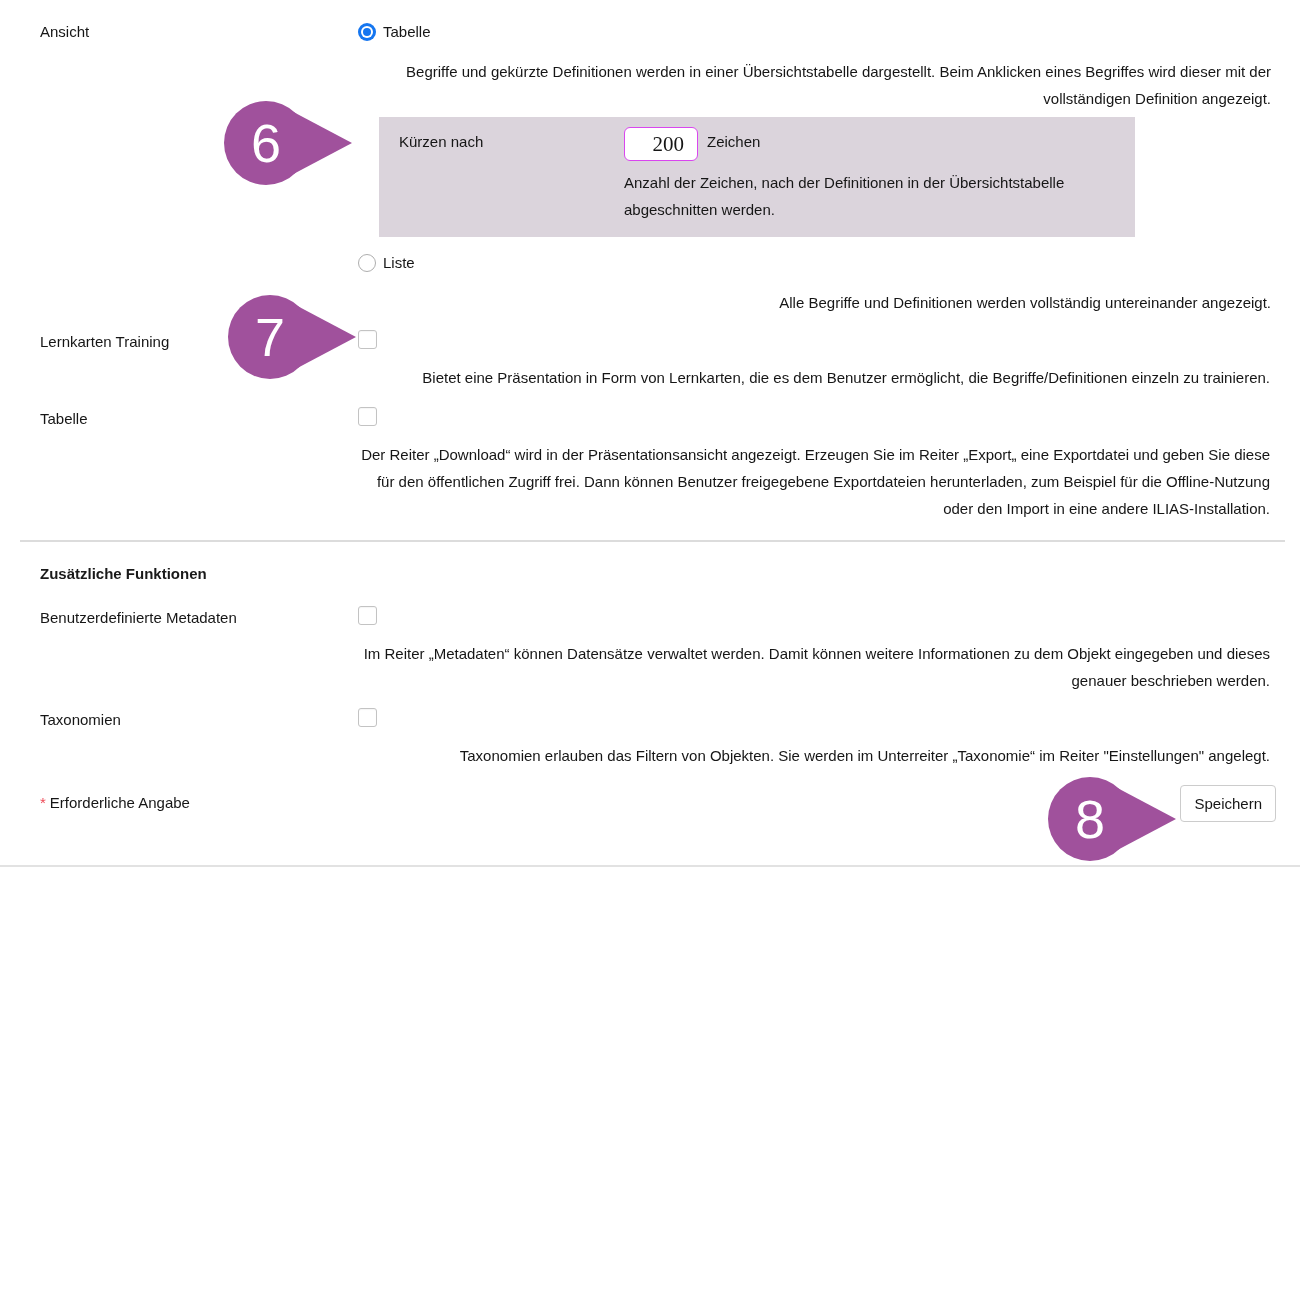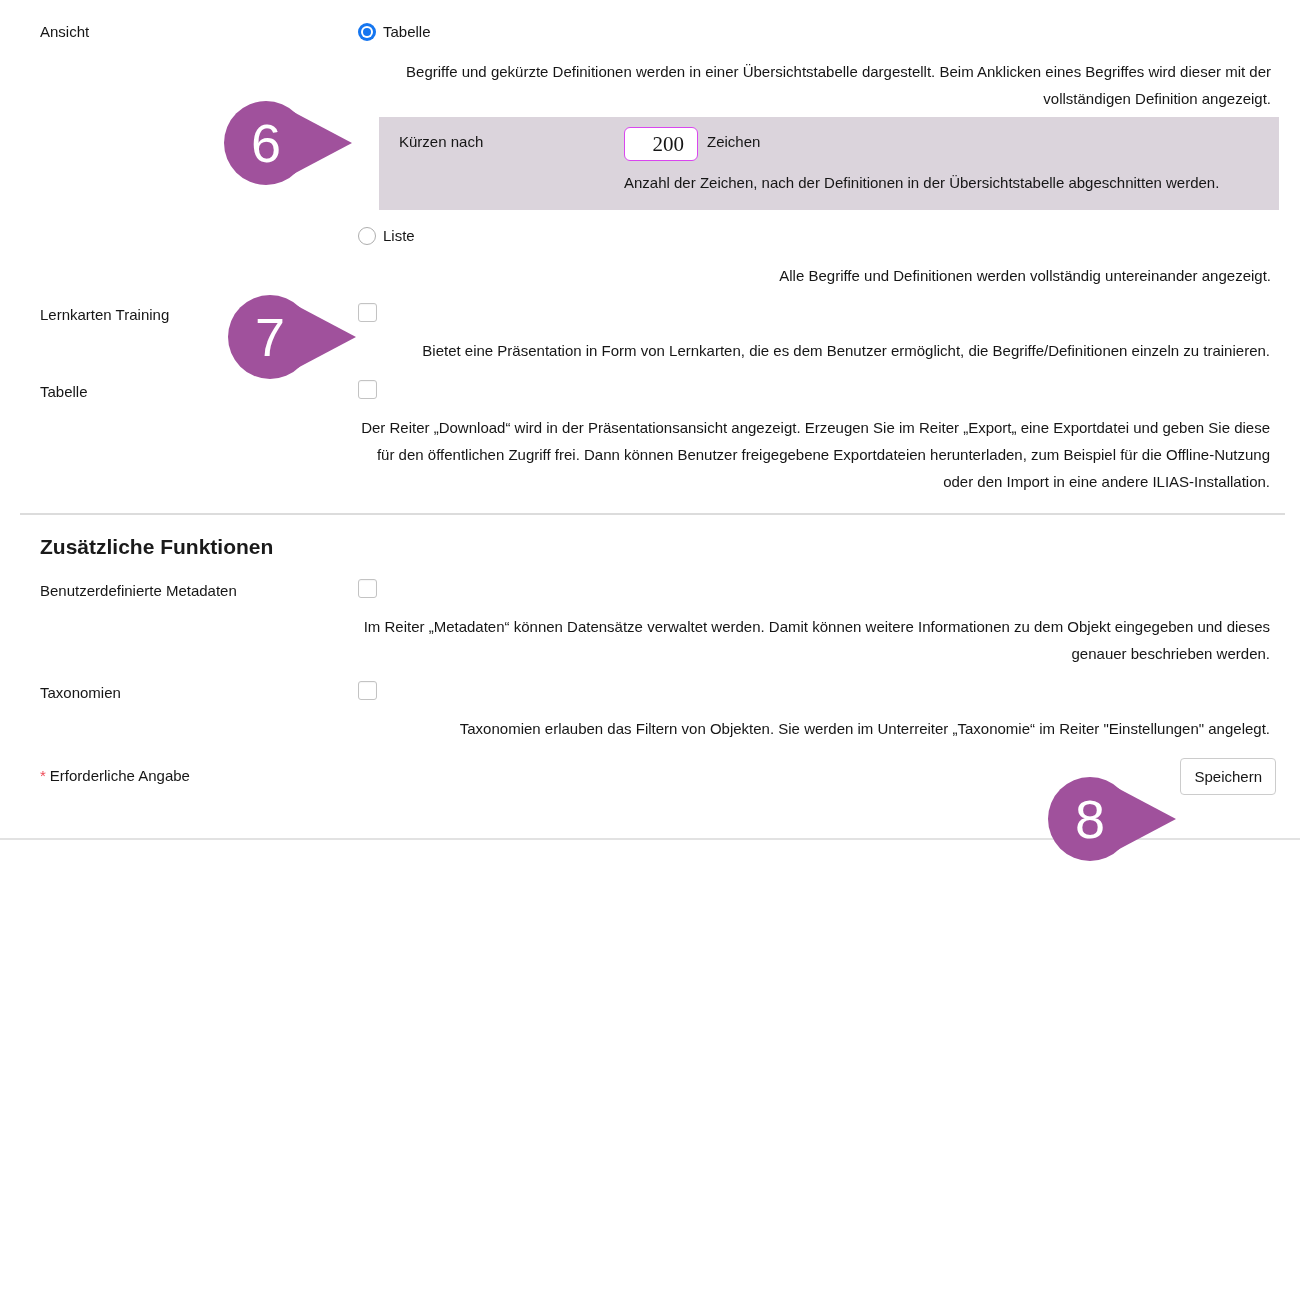--- a/index.html
+++ b/index.html
@@ -44,21 +44,21 @@
 
   .desc{
     line-height:27px;max-width:892px;margin:0 0 14px 21px;
     hyphens:auto;text-align:right;-webkit-hyphens:auto;
   }
   .desc.tight{margin-bottom:5px;}
   .desc.cb{margin-left:0;max-width:912px;}
 
   .subbox{
     background:var(--subpanel-bg);
-    width:900px;margin:0 0 14px 21px;
+    width:756px;margin:0 0 14px 21px;
     padding:10px 24px 14px 20px;
   }
   .sub-line{display:flex;align-items:flex-start;margin-bottom:8px;}
   .sub-label{width:225px;padding-top:6px;flex:0 0 auto;}
   .num-input{
     width:74px;height:34px;border:1px solid #d946ef;border-radius:6px;
     background:#fff;text-align:right;padding:0 13px 0 4px;
     font-family:Liberation Serif, serif;font-size:21px;color:var(--text);flex:0 0 auto;
   }
   .suffix{margin-left:9px;padding-top:6px;}
@@ -67,21 +67,21 @@
   .checkbox{
     width:19px;height:19px;border:1px solid #c3c3c3;border-radius:3px;
     background:#fff;display:inline-block;margin-bottom:12px;
     box-shadow:inset 0 1px 1px rgba(0,0,0,0.04);
   }
   .cb-row{margin-top:16px;}
   .cb-row.first{margin-top:14px;}
 
   .section-divider{border:none;border-top:2px solid var(--divider);margin:18px 15px 0 20px;}
   .section-heading{
-    font-size:21px;font-weight:bold;color:#1a1a1a;
+    font-size:15px;font-weight:bold;color:#1a1a1a;
     margin:20px 0 0 40px;line-height:24px;
   }
   .section-heading-gap{height:20px;}
 
   .footer-row{
     display:flex;align-items:center;justify-content:space-between;
     margin-top:14px;padding:0 24px 0 40px;height:40px;
   }
   .required-note{line-height:24px;}
   .star{color:var(--required-star);margin-right:4px;}

